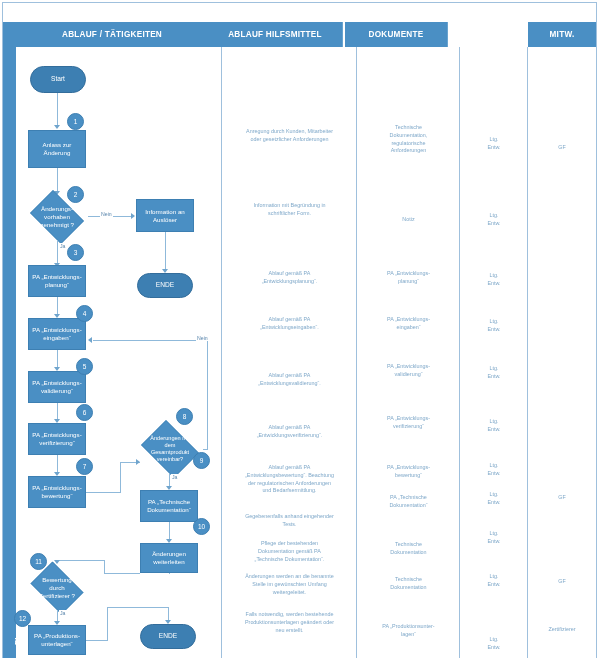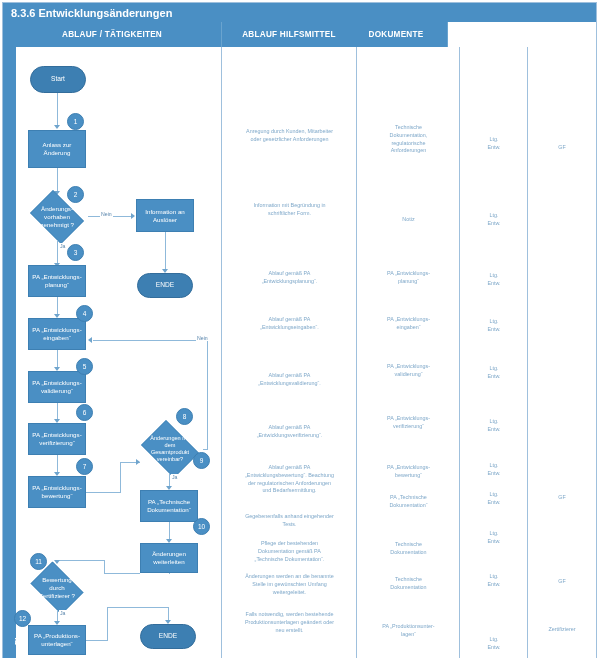--- a/index.html
+++ b/index.html
@@ -54,25 +54,25 @@
   
   .cell{position:absolute;text-align:center;font-size:5.4px;line-height:1.45;color:#7fa8c9;
         box-sizing:border-box;padding:0 3px;}
 </style>
 </head>
 <body>
 
 <div id="page">
   <div class="frame"></div>
 
-  <div class="titlebar">8.3.6 Entwicklungsänderungen</div>
 
   <div class="hdr" style="left:3px;width:219px;">ABLAUF / TÄTIGKEITEN</div>
-  <div class="hdr" style="left:222px;width:135px;">ABLAUF HILFSMITTEL</div>
+  <div class="hdr" style="left:208px;width:135px;">ABLAUF HILFSMITTEL</div>
   <div class="hdr" style="left:345px;width:103px;">DOKUMENTE</div>
+  <div class="hdr" style="left:528px;width:68px;border-right:none;">MITW.</div>
 
   <div class="colbody" style="left:3px;width:219px;"></div>
   <div class="colbody" style="left:222px;width:135px;"></div>
   <div class="colbody" style="left:357px;width:103px;"></div>
   <div class="colbody" style="left:460px;width:68px;"></div>
   <div class="colbody last" style="left:528px;width:68px;"></div>
 
   <div class="phase">
     <span>Phase</span>
   </div>

